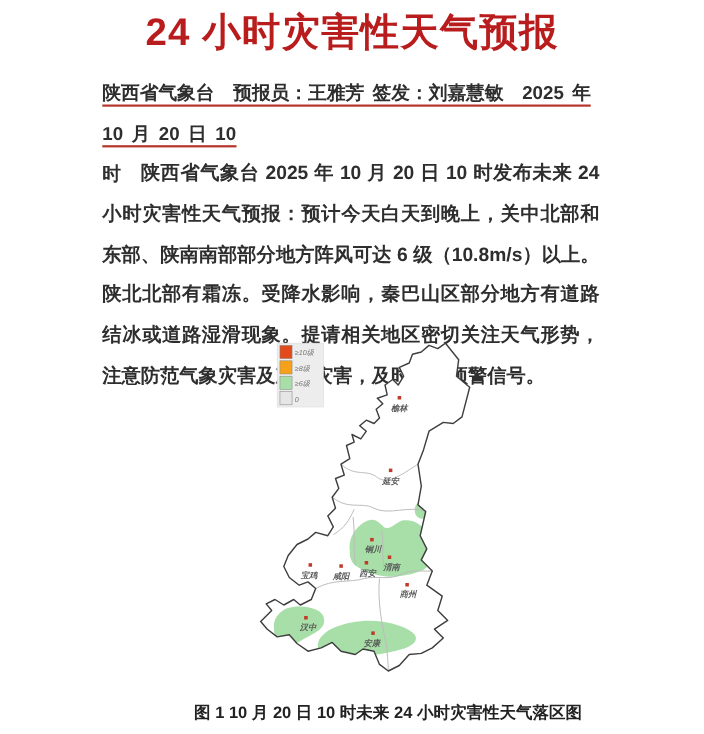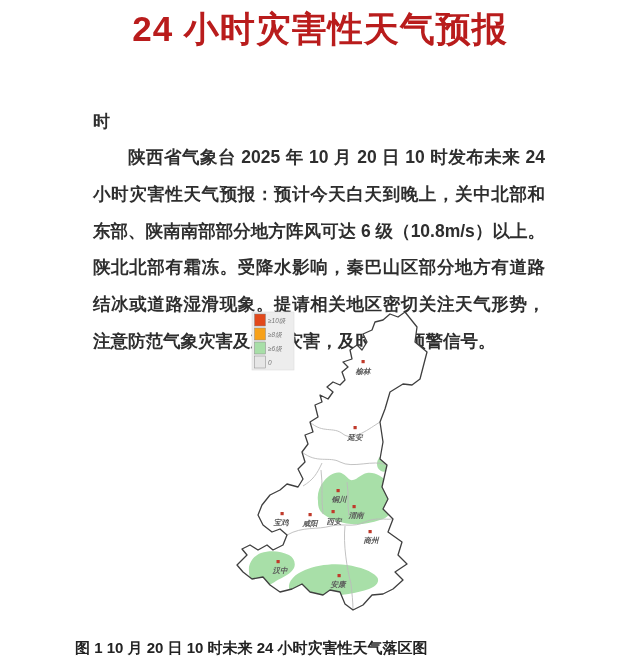--- a/index.html
+++ b/index.html
@@ -17,36 +17,36 @@
     word-spacing:3px;
   }
   .meta .u{border-bottom:2px solid #B5342C;padding-bottom:1px;}
   .para{
     position:absolute;left:93px;top:139px;width:452px;
     font-size:17.5px;font-weight:bold;color:#2E2E2E;line-height:36.8px;
     text-align:justify;text-indent:2em;
   }
   .mapwrap{position:absolute;left:225px;top:304px;width:300px;height:322px;font-style:italic;}
   .caption{
-    position:absolute;left:75px;top:639px;width:454px;text-align:left;
+    position:absolute;left:75px;top:639px;width:454px;text-align:right;
     font-size:15px;font-weight:bold;color:#222222;
   }
   .watermark{
     position:absolute;right:3px;top:627px;
     font-size:13px;font-weight:bold;color:#C9C9C9;letter-spacing:1px;margin-top:48px;
   }
   svg text{font-family:"Liberation Sans","DejaVu Sans",sans-serif;}
 </style>
 </head>
 <body>
 
 <div class="title">24 小时灾害性天气预报</div>
 
 <div class="meta">
-  <br>
+  <span class="u"><span>陕西省气象台</span>　<span>预报员：王雅芳</span> <span>签发：刘嘉慧敏</span>　<span>2025 年 10 月 20 日 10</span></span><br>
   <span>时</span>
 </div>
 
 <div class="para">陕西省气象台 2025 年 10 月 20 日 10 时发布未来 24 小时灾害性天气预报：预计今天白天到晚上，关中北部和东部、陕南南部部分地方阵风可达 6 级（10.8m/s）以上。陕北北部有霜冻。受降水影响，秦巴山区部分地方有道路结冰或道路湿滑现象。提请相关地区密切关注天气形势，注意防范气象灾害及次生灾害，及时发布预警信号。</div>
 
 <div class="mapwrap">
 <svg width="300" height="322" viewBox="0 0 300 322" xmlns="http://www.w3.org/2000/svg">
   <defs>
     <clipPath id="provClip">
       <path d="M180,8 L192,23 L190,38 L202,48 L195,75 L187,81 L178,80 L165,88 L160,105 L155,118 L158,138 L155,155 L162,161 L157,183 L163,195 L158,205 L168,215 L163,228 L177,238 L173,251 L182,260 L170,268 L178,276 L168,285 L158,290 L147,291 L138,301 L128,306 L120,300 L115,288 L105,286 L98,291 L85,288 L77,280 L67,285 L55,288 L45,281 L38,273 L27,275 L18,268 L12,261 L22,251 L17,245 L25,241 L33,246 L42,241 L48,246 L58,241 L62,231 L55,225 L47,228 L38,221 L33,211 L37,201 L45,191 L55,186 L62,180 L73,183 L78,175 L73,165 L80,158 L77,148 L83,140 L80,131 L88,128 L85,118 L93,113 L90,101 L97,98 L95,91 L103,95 L108,88 L102,83 L108,78 L115,81 L120,76 L117,68 L123,63 L118,58 L127,55 L125,46 L132,41 L137,46 L142,38 L138,30 L147,26 L150,18 L158,16 L165,10 L173,13 Z"></path>

